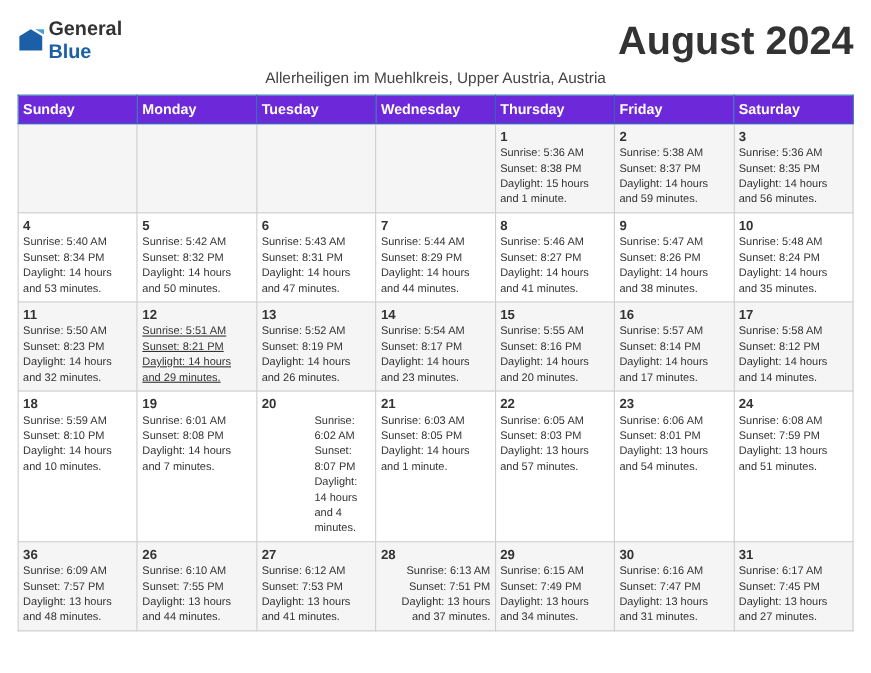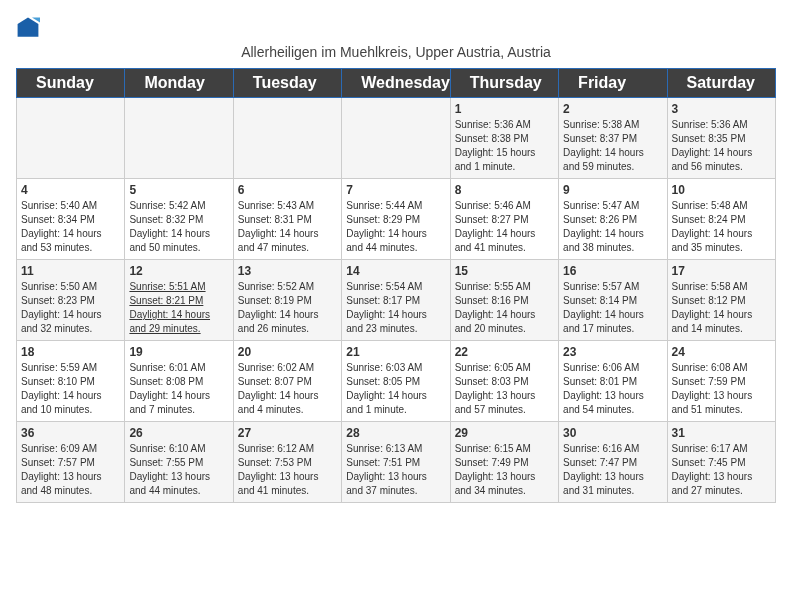--- a/index.html
+++ b/index.html
@@ -46,25 +46,25 @@
       font-size: 14px;
       color: #444;
       margin-bottom: 8px;
     }
     table {
       width: 100%;
       border-collapse: collapse;
       table-layout: fixed;
     }
     thead tr th {
-      background-color: #404040;
+      background-color: #6d28d9;
       color: #fff;
-      font-size: 16px;
-      font-weight: bold;
-      padding: 5px 19px;
+      font-size: 13px;
+      font-weight: bold;
+      padding: 5px 4px;
       text-align: left;
       border: 1px solid #2a6ab5;
     }
     tbody tr td {
       border: 1px solid #ccc;
       vertical-align: top;
       padding: 4px;
       font-size: 10px;
       color: #333;
       height: 80px;
@@ -88,21 +88,26 @@
   </style>
 </head>
 <body>
 
 <div class="header-area">
   <div class="logo">
     <svg class="logo-icon" viewBox="0 0 30 30" xmlns="http://www.w3.org/2000/svg">
       <polygon points="15,2 28,10 28,26 2,26 2,10" fill="#1a5fa8"></polygon>
       <polygon points="20,2 30,8 30,2" fill="#4a9fd8"></polygon>
     </svg>
+    <div>
+      <span class="logo-text-general">General</span><br>
+      <span class="logo-text-blue">Blue</span>
+    </div>
   </div>
+  <div class="month-title">August 2024</div>
 </div>
 
 <div class="subtitle">Allerheiligen im Muehlkreis, Upper Austria, Austria</div>
 
 <table>
   <thead>
     <tr>
     <th>Sunday</th>
         <th>Monday</th>
         <th>Tuesday</th>
@@ -252,21 +257,21 @@
         </td>
         <td>
           <span class="day-number">19</span>
           <div class="day-info" style="white-space: pre-line;">Sunrise: 6:01 AM
 Sunset: 8:08 PM
 Daylight: 14 hours
 and 7 minutes.</div>
         </td>
         <td>
           <span class="day-number">20</span>
-          <div class="day-info" style="white-space: pre-line;">Sunrise: 6:02 AM
+          <div class="day-info" style="white-space: pre-line; margin-left: 48px;">Sunrise: 6:02 AM
 Sunset: 8:07 PM
 Daylight: 14 hours
 and 4 minutes.</div>
         </td>
         <td>
           <span class="day-number">21</span>
           <div class="day-info" style="white-space: pre-line;">Sunrise: 6:03 AM
 Sunset: 8:05 PM
 Daylight: 14 hours
 and 1 minute.</div>
@@ -310,21 +315,21 @@
         </td>
         <td>
           <span class="day-number">27</span>
           <div class="day-info" style="white-space: pre-line;">Sunrise: 6:12 AM
 Sunset: 7:53 PM
 Daylight: 13 hours
 and 41 minutes.</div>
         </td>
         <td>
           <span class="day-number">28</span>
-          <div class="day-info" style="white-space: pre-line;">Sunrise: 6:13 AM
+          <div class="day-info" style="white-space: pre-line; text-align: right;">Sunrise: 6:13 AM
 Sunset: 7:51 PM
 Daylight: 13 hours
 and 37 minutes.</div>
         </td>
         <td>
           <span class="day-number">29</span>
           <div class="day-info" style="white-space: pre-line;">Sunrise: 6:15 AM
 Sunset: 7:49 PM
 Daylight: 13 hours
 and 34 minutes.</div>

